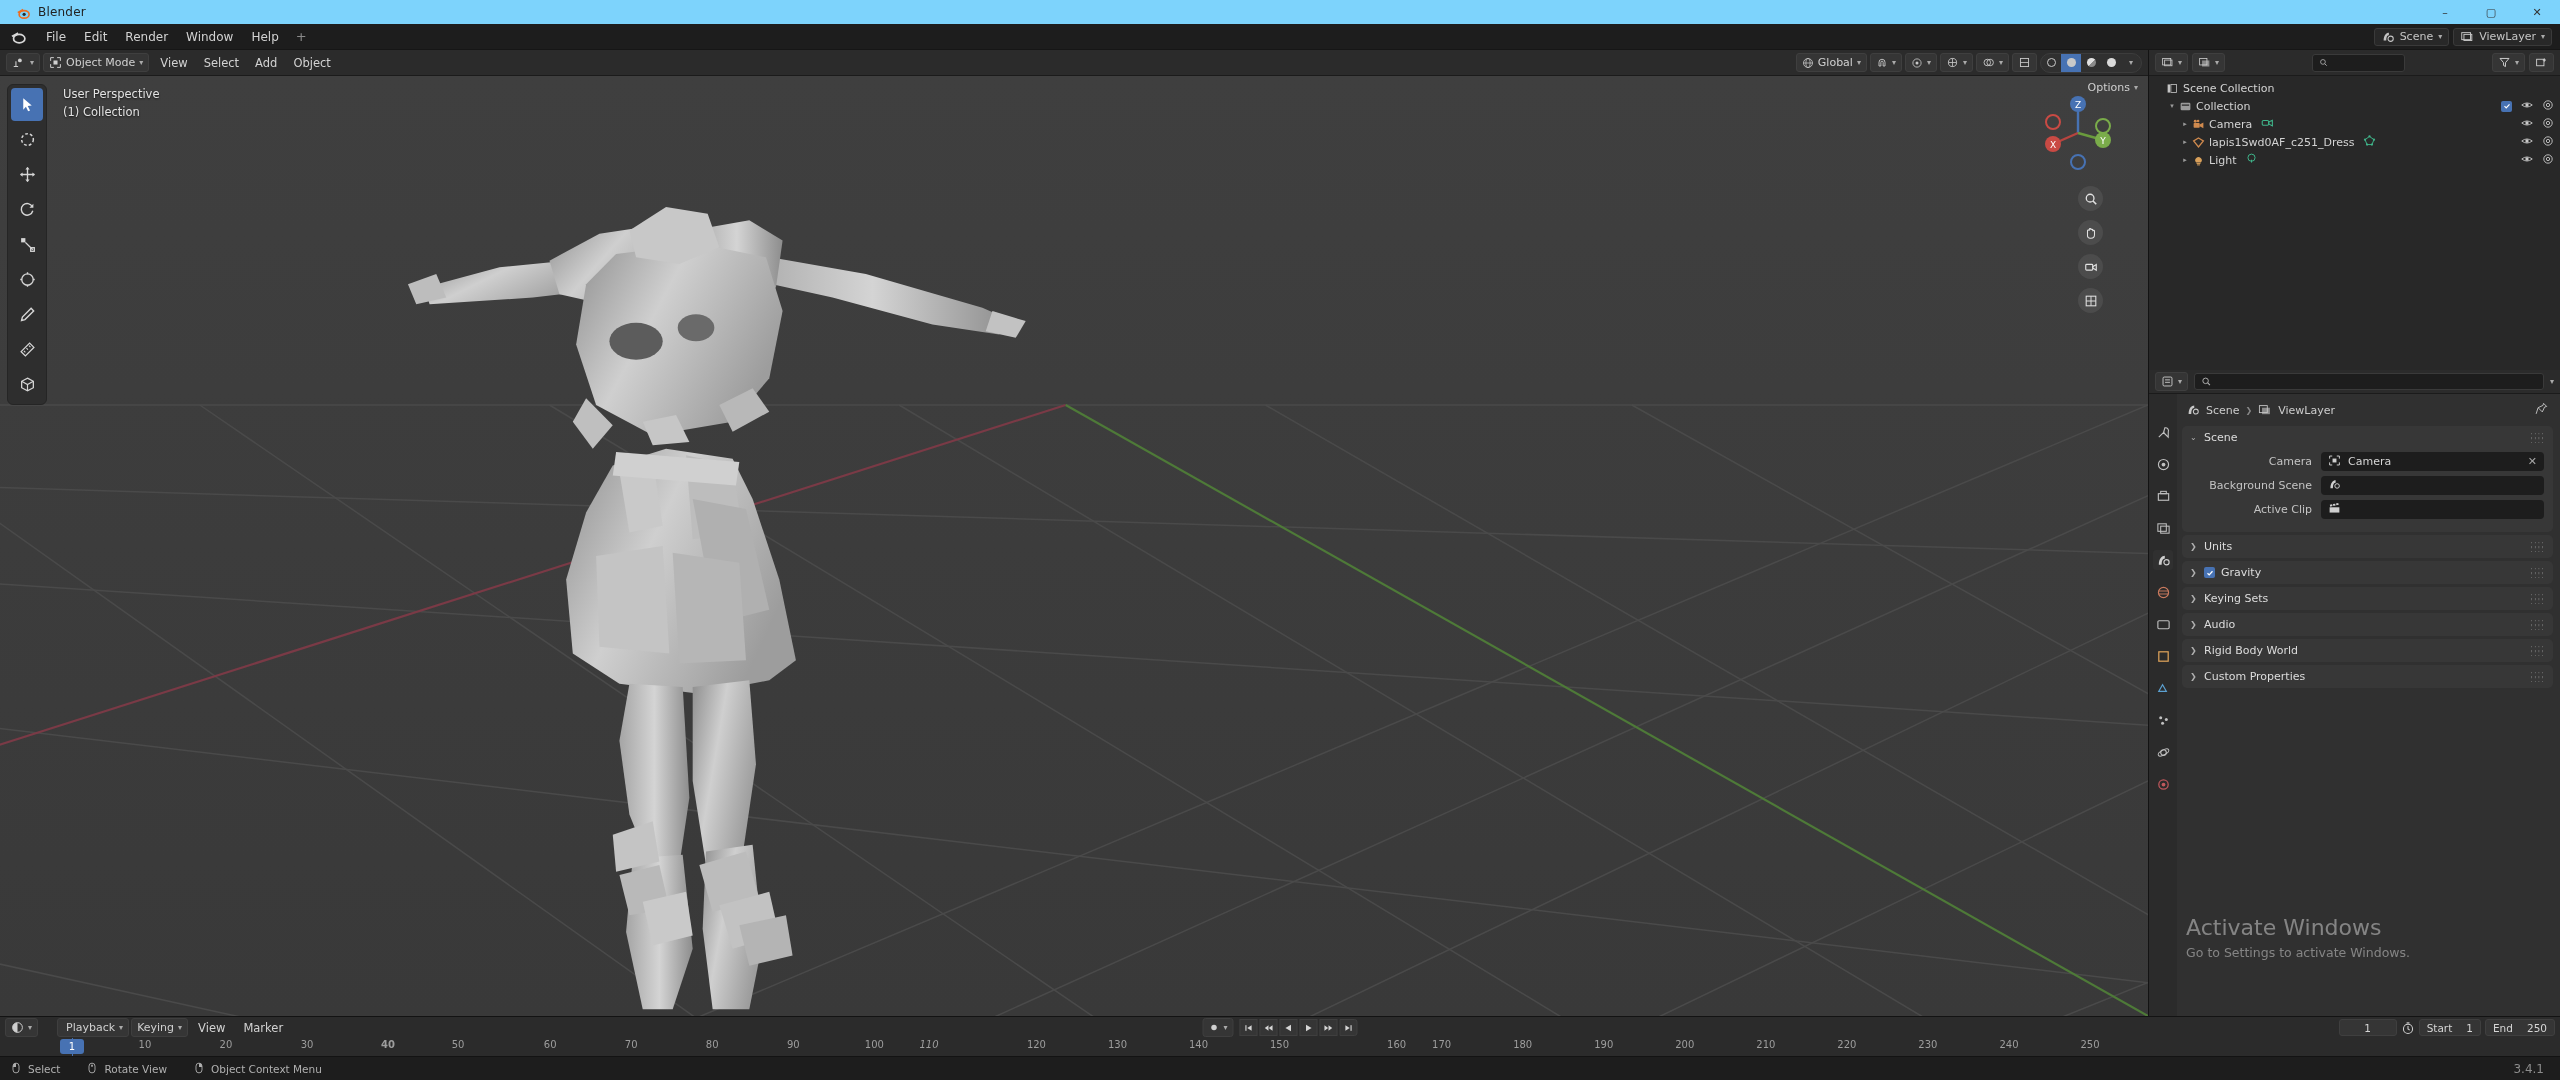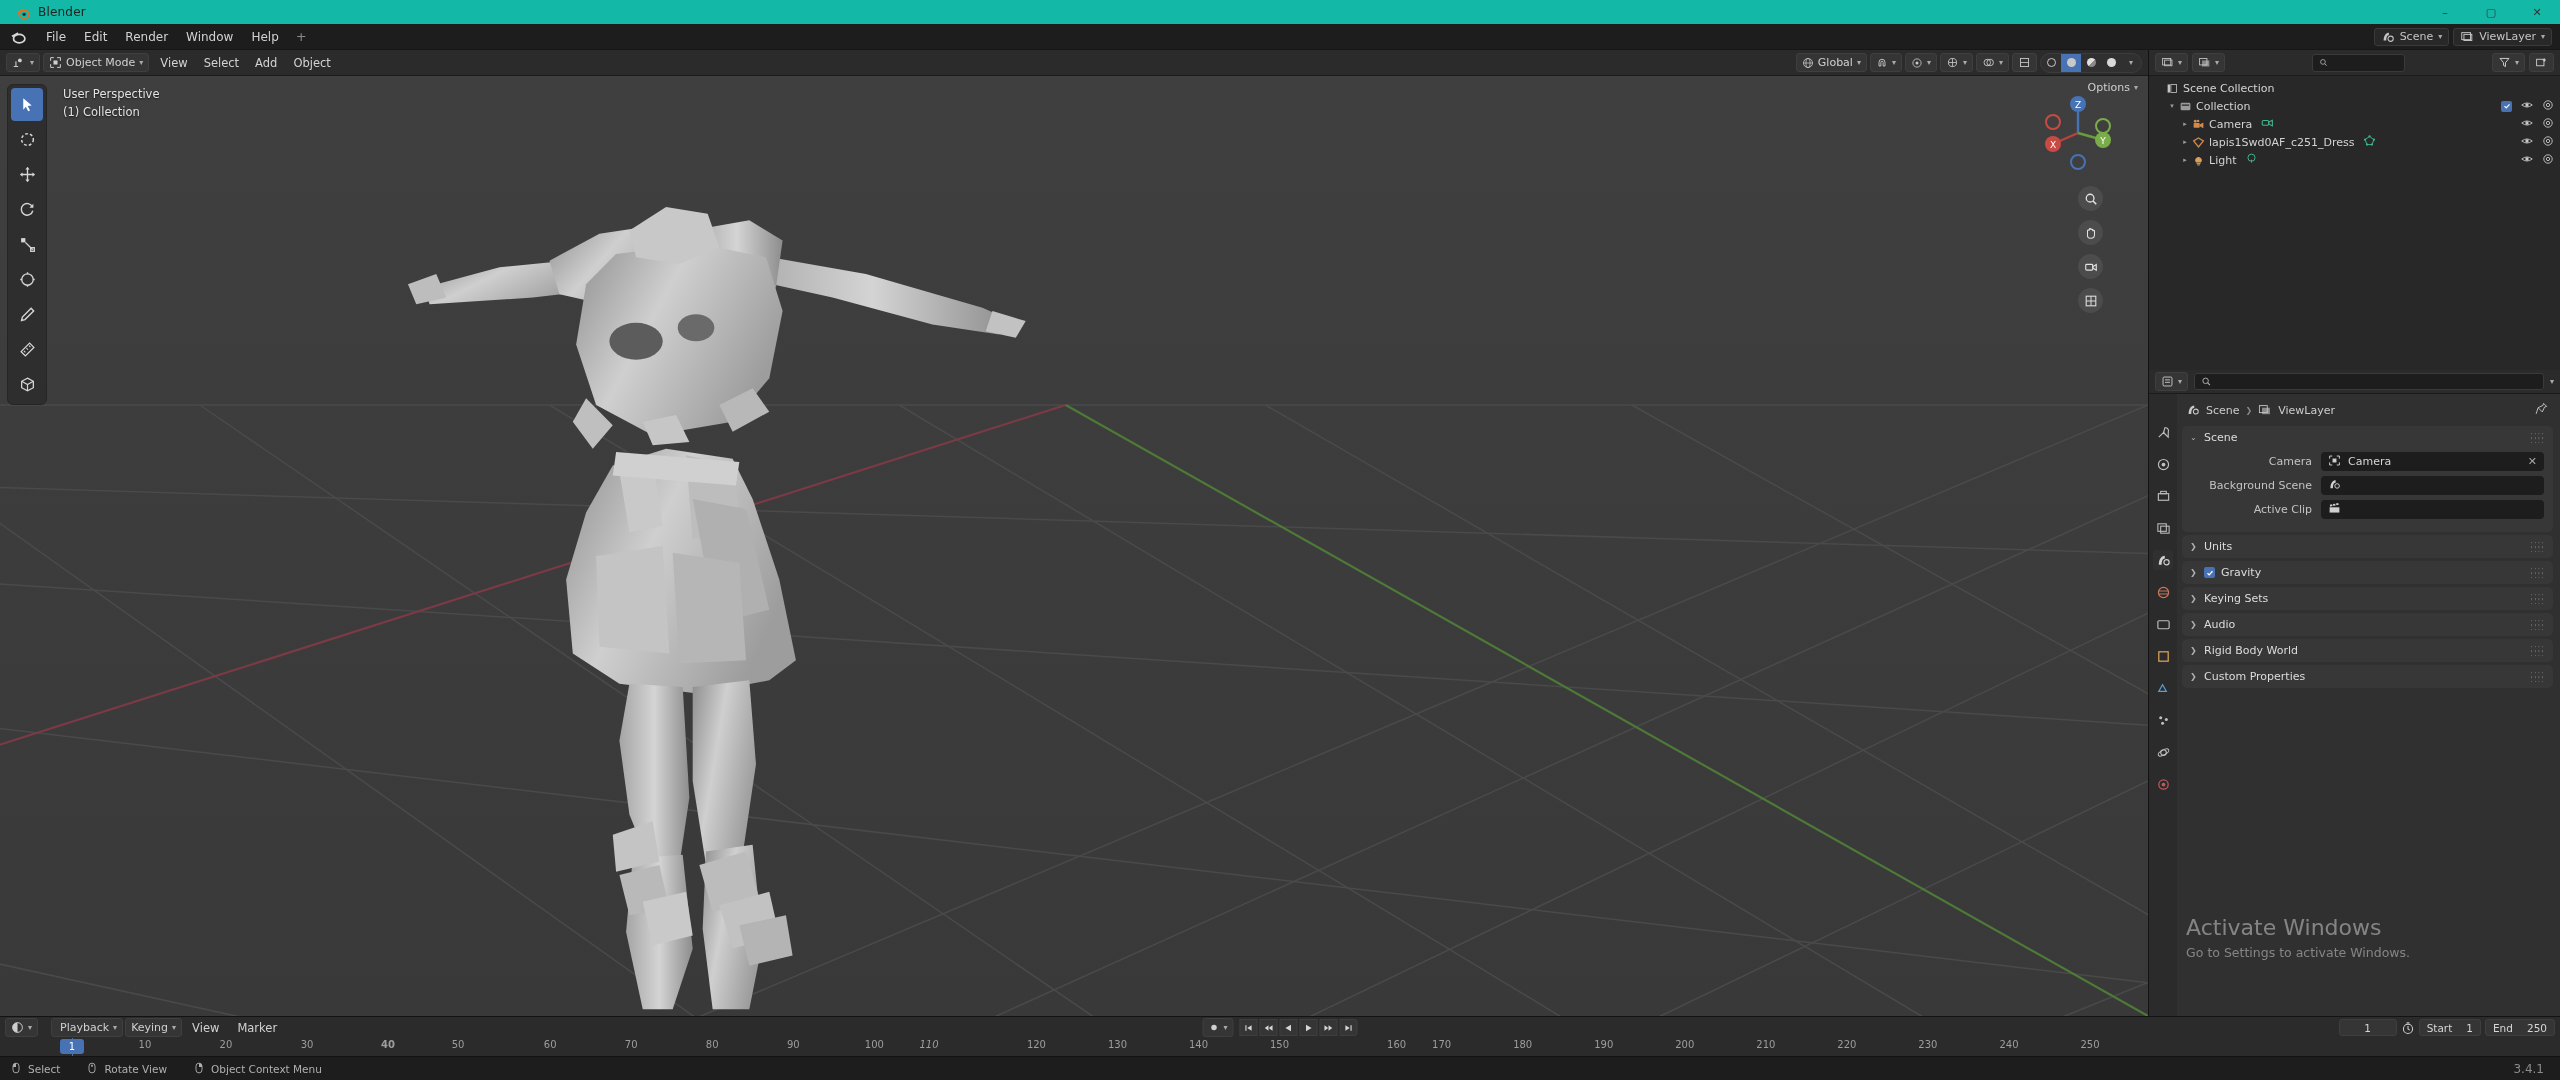--- a/index.html
+++ b/index.html
@@ -1,20 +1,20 @@
 <!DOCTYPE html>
 <html><head>
 <meta charset="utf-8">
 <style>
   * { margin:0; padding:0; box-sizing:border-box; }
   html,body { width:2560px; height:1080px; overflow:hidden; background:#1d1d1d;
     font-family:"DejaVu Sans","Liberation Sans",sans-serif; }
 
   
-  .winbar{height:24px;background:#14b8a6;display:flex;align-items:center;position:relative;}
+  .winbar{height:24px;background:#7dd3fc;display:flex;align-items:center;position:relative;}
   .winbar .wtitle{font-size:12px;color:#222;margin-left:38px;letter-spacing:.2px;}
   .blender-logo{position:absolute;left:16px;top:5px;width:15px;height:15px;}
   .wbtns{position:absolute;right:0;top:0;height:24px;display:flex;}
   .wbtn{width:46px;height:24px;display:flex;align-items:center;justify-content:center;
         font-size:11px;color:#333;}
 
   
   .topbar{height:26px;background:#1d1d1d;display:flex;align-items:center;padding-left:6px;
           border-bottom:1px solid #161616;}
   .topbar .blogo{width:17px;height:17px;margin:0 10px 0 4px;}
@@ -856,21 +856,21 @@
 <div class="timeline">
   <div class="tl-header" style="position:relative;">
     <div class="vp-btn">
       <svg width="13" height="13" viewBox="0 0 16 16">
         <circle cx="8" cy="8" r="6" fill="none" stroke="#cfcfcf" stroke-width="1.2"></circle>
         <path d="M8 2 A6 6 0 0 0 8 14 Z" fill="#cfcfcf"></path>
       </svg>
       <span class="chev">▾</span>
     </div>
     <div id="tlmenus" style="display:flex;align-items:center">
-        <div class="vp-btn" style="margin-left: 10px; padding-left: 8px;">
+        <div class="vp-btn" style="margin-left: 16px; padding-left: 8px;">
           <span>Playback</span>
           <span class="chev">▾</span>
         </div>
         <div class="vp-btn" style="margin-left: 2px;">
           <span>Keying</span>
           <span class="chev">▾</span>
         </div>
         <div class="vp-menu" style="margin-left: 2px;"><span>View</span></div>
         <div class="vp-menu" style="margin-left: 2px;"><span>Marker</span></div>
       </div>

